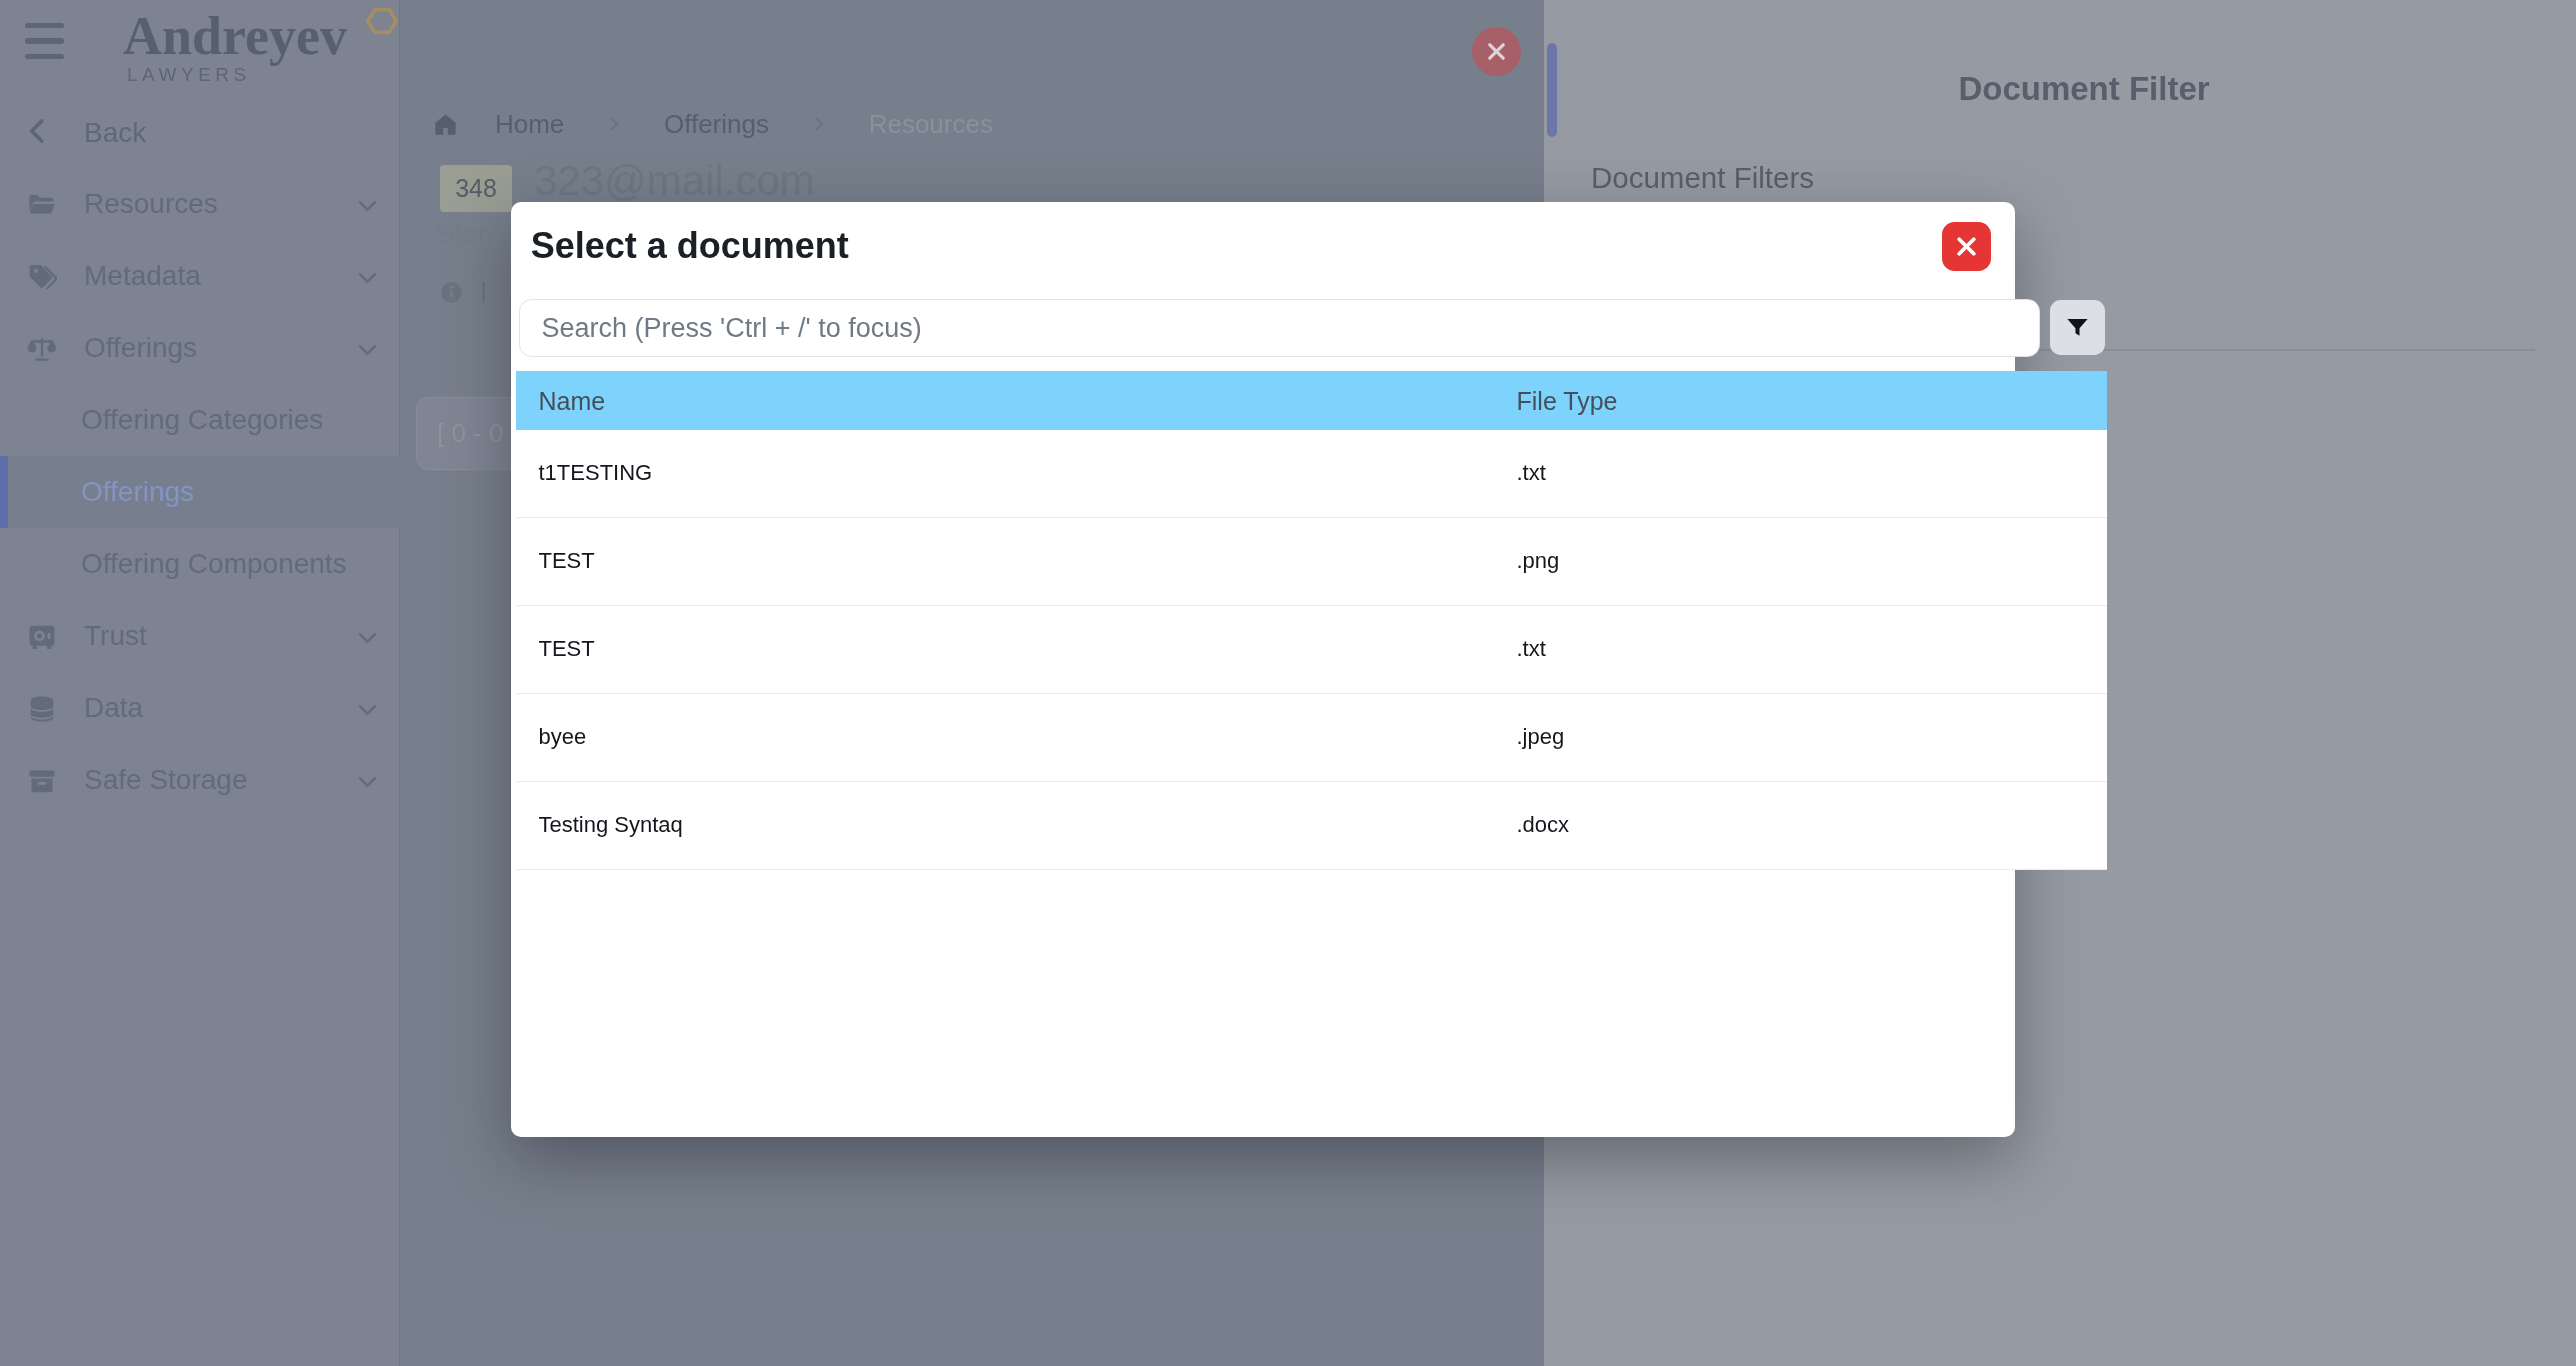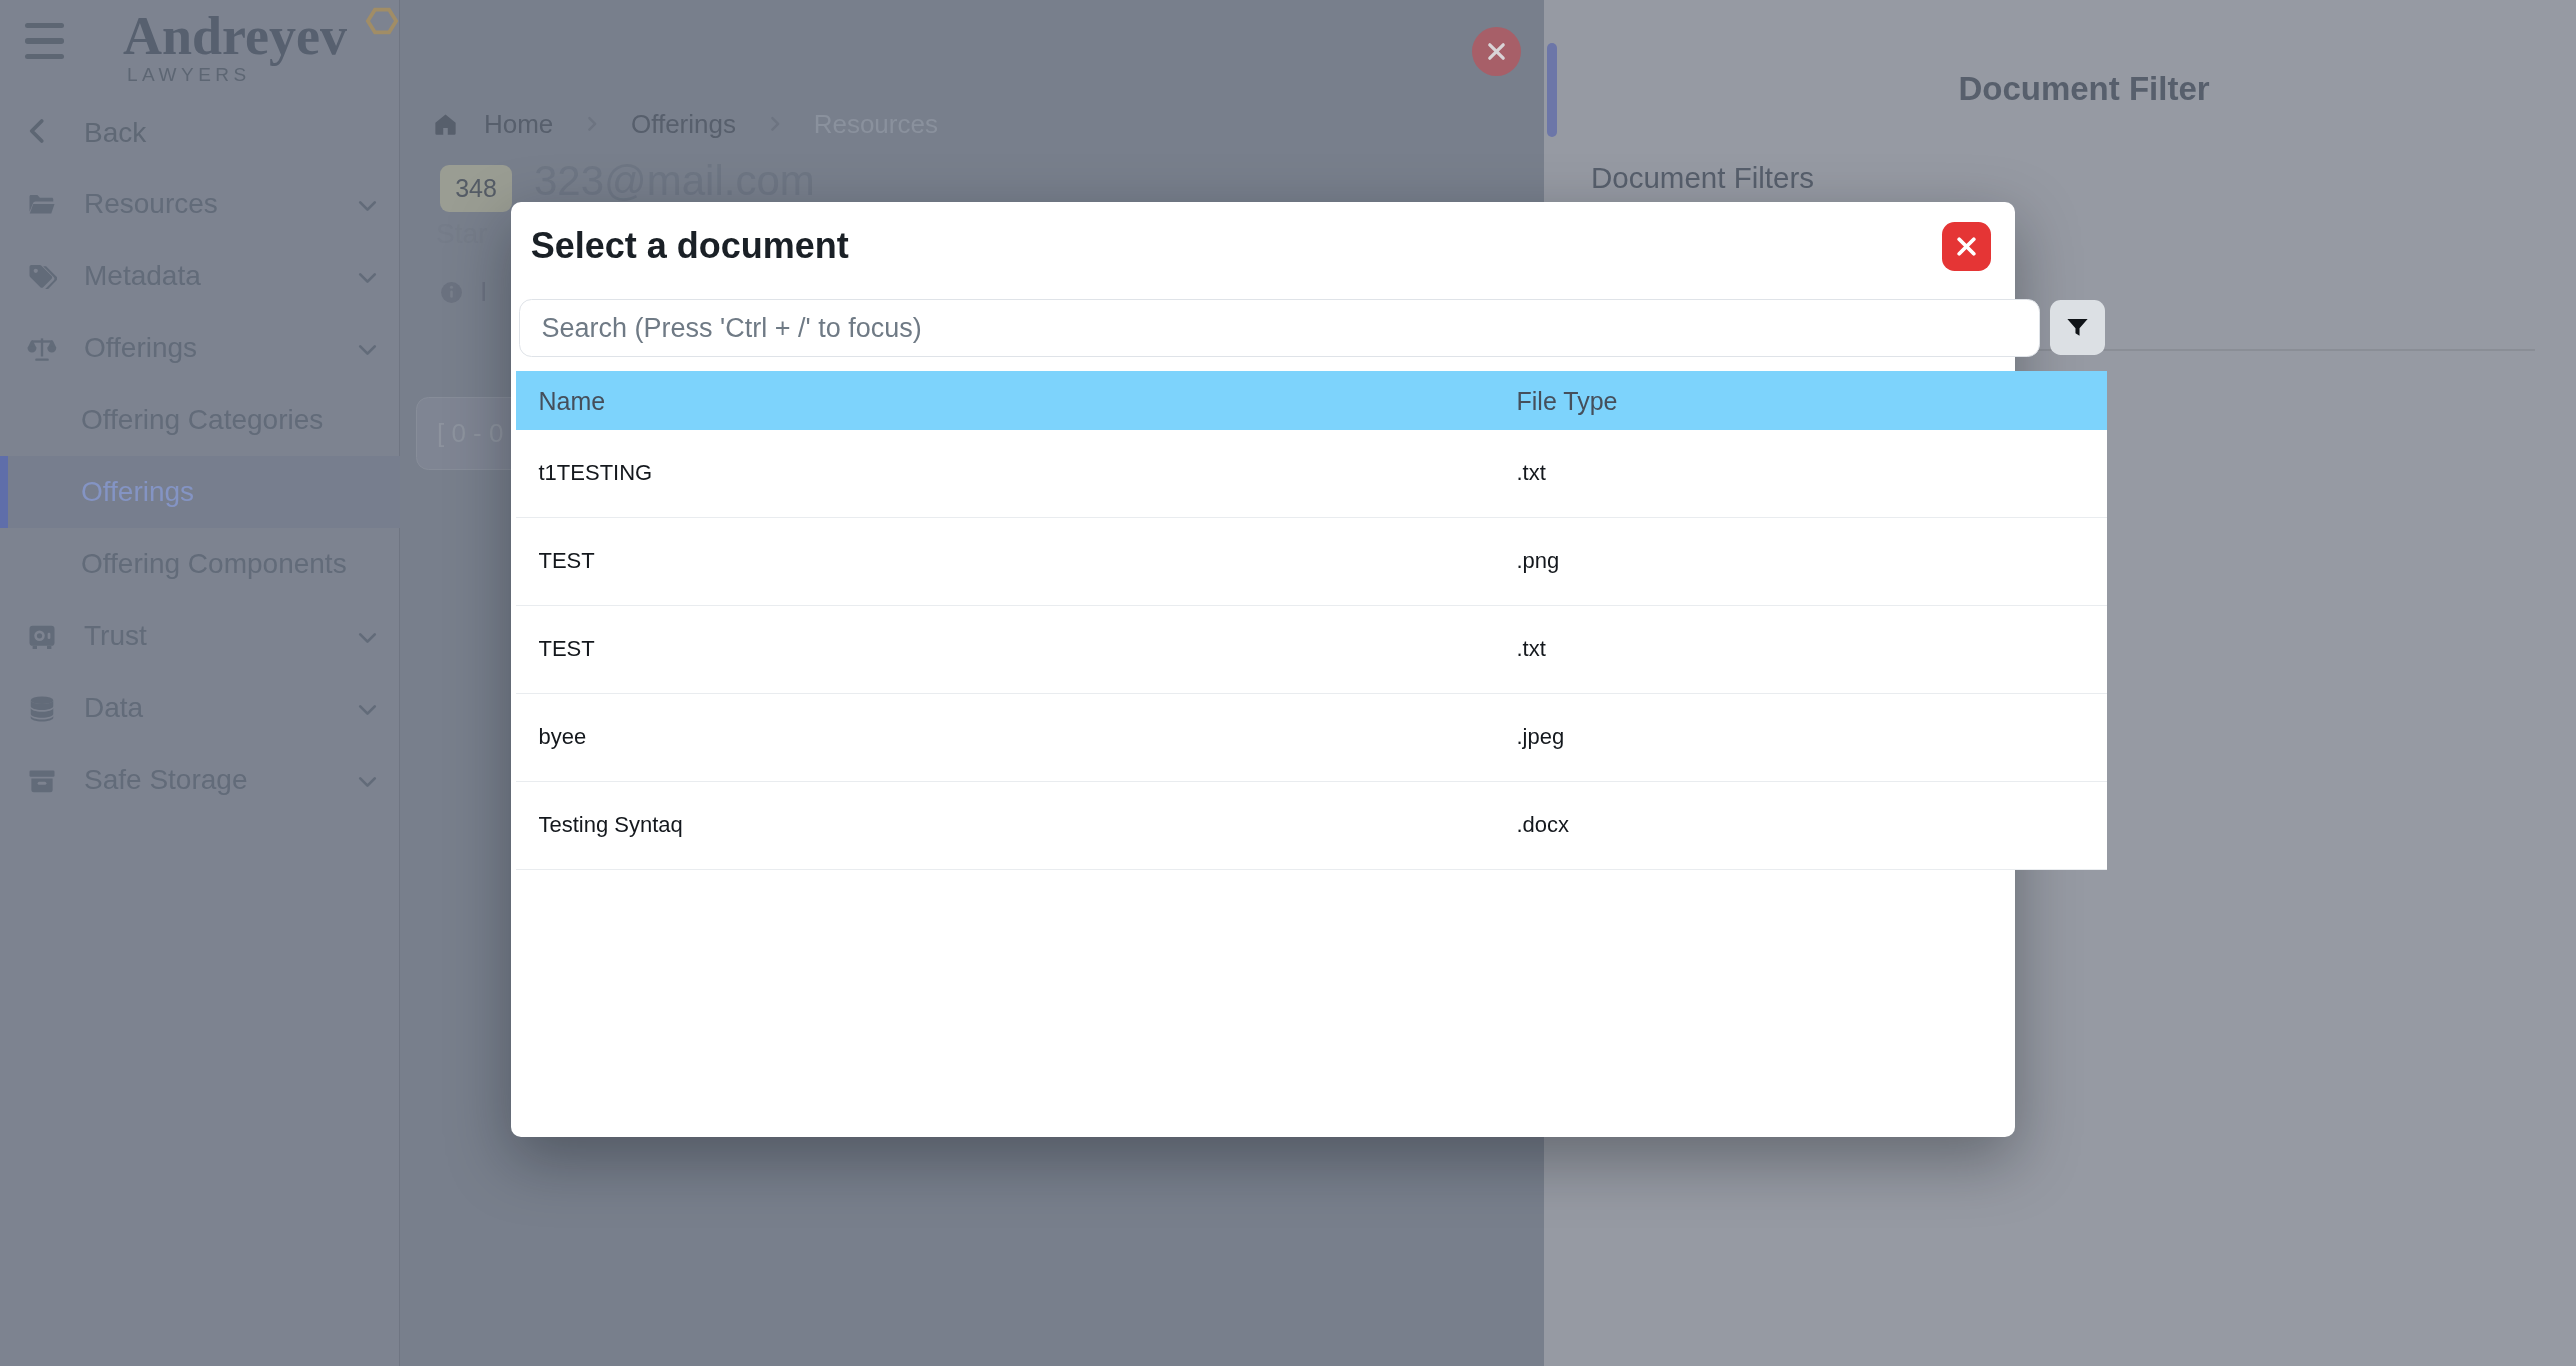--- a/index.html
+++ b/index.html
@@ -29,25 +29,25 @@
   .nav-item .chev { position:absolute; right:19.7px; top:25px; color:#626b79; }
   .nav-item.sub .lbl { left:81px; }
   .nav-item.active { background:#777e8e; }
   .nav-item.active::before { content:""; position:absolute; left:0; top:0; width:8px; height:72px;
     background:#5f6eaa; }
   .nav-item.active .lbl { color:#8494c4; }
 
   
   .main { position:absolute; left:402px; top:0; width:1142px; height:1367px; background:#787f8c; }
   .breadcrumb { position:absolute; left:29.5px; top:106px; height:36px; display:flex;
-    align-items:center; column-gap:29px; font-size:26px; color:#575f6c; }
+    align-items:center; column-gap:40px; font-size:26px; color:#575f6c; }
   .breadcrumb .bc-home-ic { color:#575f6c; margin-right:-3.6px; }
   .breadcrumb .sep { color:#6d7481; }
   .breadcrumb .muted { color:#8a919d; }
-  .badge { position:absolute; left:38px; top:165px; width:72px; height:47px; border-radius:9px;
+  .badge { position:absolute; left:38px; top:165px; width:72px; height:47px; border-radius:4px;
     background:#9a9d93; color:#555c66; font-size:25px; display:flex; align-items:center;
     justify-content:center; }
   .heading { position:absolute; left:132px; top:157px; font-size:42px; font-weight:500;
     color:#6e7684; }
   .star-label { position:absolute; left:34px; top:218px; font-size:28px; color:#757c89; }
   .info-row { position:absolute; left:37px; top:277px; display:flex; align-items:center;
     column-gap:16px; color:#6b7280; font-size:27px; }
   .range-card { position:absolute; left:14.3px; top:397px; width:501px; height:73px;
     border:1.8px solid #878d99; background:#7f8593; border-radius:12.5px; display:flex;
     align-items:center; padding-left:19.7px; font-size:26px; color:#8d939e; cursor:pointer; }

